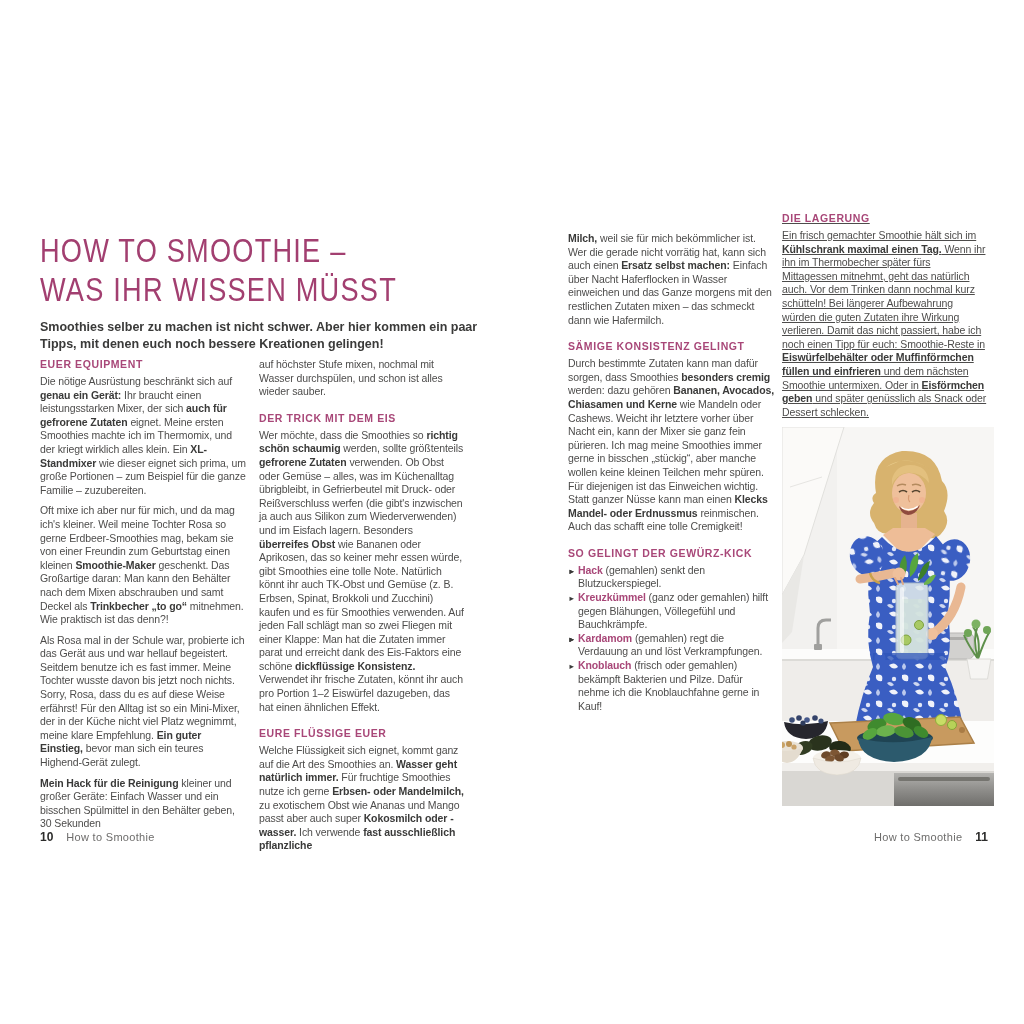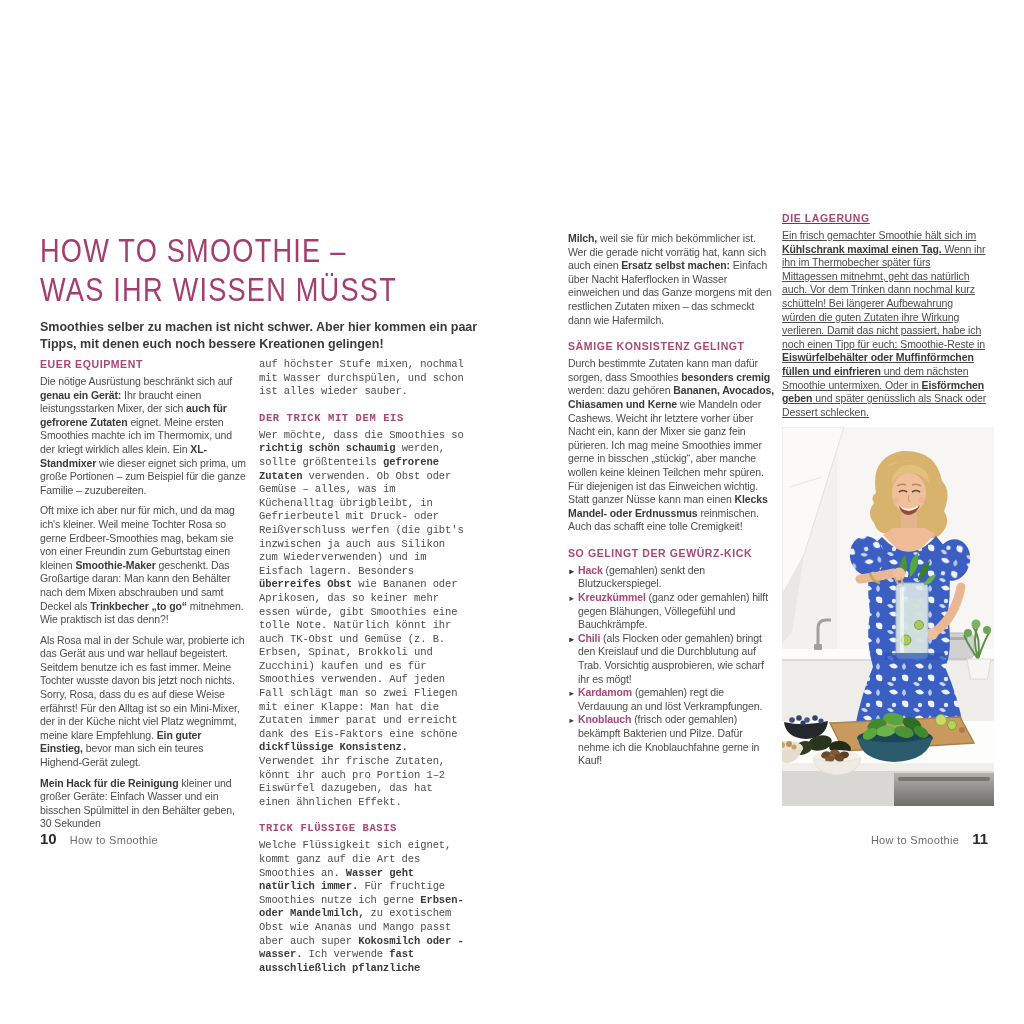--- a/index.html
+++ b/index.html
@@ -20,21 +20,21 @@
   #intro{
     left:40px;top:306px;width:442px;
     font-size:12.5px;line-height:17px;font-weight:bold;color:var(--bold);
   }
   
   .col{
     font-size:10.5px;line-height:13.6px;color:var(--body);
     letter-spacing:-0.1px;text-align:left;hyphens:auto;
   }
   #col1{left:40px; top:358px;width:206px;}
-  #col2{left:259px;top:358px;width:206px;font-family:Liberation Mono, monospace;}
+  #col2{left:259px;top:358px;width:206px;}
   #col3{left:568px;top:212px;width:206px;margin-top:20px;}
   #col4{left:782px;top:212px;width:206px;text-decoration:underline;}
   .col p{margin:0 0 7px 0;}
   .col p:last-child{margin-bottom:0;}
   h3.sec{
     margin:13px 0 4px 0;
     font-size:10.5px;line-height:13px;font-weight:bold;
     letter-spacing:0.6px;color:var(--heading);
   }
   h3.sec.first{margin-top:0;}
@@ -47,21 +47,21 @@
   
   #photo{left:782px;top:427px;width:212px;height:379px;}
   #photo svg{display:block;width:212px;height:379px;}
   
   .footer{
     top:830px;font-size:11px;color:var(--footer-label);
     display:flex;gap:13px;align-items:baseline;letter-spacing:0.3px;
   }
   #footer-left{left:40px;}
   #footer-right{right:36px;}
-  .pnum{font-weight:bold;font-size:15px;color:var(--page-number);letter-spacing:0;}
+  .pnum{font-weight:bold;font-size:12px;color:var(--page-number);letter-spacing:0;}
 </style>
 </head>
 <body>
 
 <main>
 
   <h1 id="title" class="abs">
     <span>HOW TO SMOOTHIE –</span><br>
     <span>WAS IHR WISSEN MÜSST</span>
   </h1>
@@ -73,34 +73,34 @@
     <p>Die nötige Ausrüstung beschränkt sich auf <span class="seg-b">genau ein Gerät:</span> Ihr braucht einen leistungsstarken Mixer, der sich <span class="seg-b">auch für gefrorene Zutaten</span> eignet. Meine ersten Smoothies machte ich im Thermomix, und der kriegt wirklich alles klein. Ein <span class="seg-b">XL-Standmixer</span> wie dieser eignet sich prima, um große Portionen – zum Beispiel für die ganze Familie – zuzubereiten.</p>
     <p>Oft mixe ich aber nur für mich, und da mag ich's kleiner. Weil meine Tochter Rosa so gerne Erdbeer-Smoothies mag, bekam sie von einer Freundin zum Geburtstag einen kleinen <span class="seg-b">Smoothie-Maker</span> geschenkt. Das Großartige daran: Man kann den Behälter nach dem Mixen abschrauben und samt Deckel als <span class="seg-b">Trinkbecher „to go“</span> mitnehmen. Wie praktisch ist das denn?!</p>
     <p>Als Rosa mal in der Schule war, probierte ich das Gerät aus und war hellauf begeistert. Seitdem benutze ich es fast immer. Meine Tochter wusste davon bis jetzt noch nichts. Sorry, Rosa, dass du es auf diese Weise erfährst! Für den Alltag ist so ein Mini-Mixer, der in der Küche nicht viel Platz wegnimmt, meine klare Empfehlung. <span class="seg-b">Ein guter Einstieg,</span> bevor man sich ein teures Highend-Gerät zulegt.</p>
     <p><span class="seg-b">Mein Hack für die Reinigung</span> kleiner und großer Geräte: Einfach Wasser und ein bisschen Spülmittel in den Behälter geben, 30 Sekunden</p>
   </div>
 
   <div id="col2" class="abs col">
     <p>auf höchster Stufe mixen, nochmal mit Wasser durchspülen, und schon ist alles wieder sauber.</p>
     <h3 class="sec">DER TRICK MIT DEM EIS</h3>
     <p>Wer möchte, dass die Smoothies so <span class="seg-b">richtig schön schaumig</span> werden, sollte größtenteils <span class="seg-b">gefrorene Zutaten</span> verwenden. Ob Obst oder Gemüse – alles, was im Küchenalltag übrigbleibt, in Gefrierbeutel mit Druck- oder Reißverschluss werfen (die gibt's inzwischen ja auch aus Silikon zum Wiederverwenden) und im Eisfach lagern. Besonders <span class="seg-b">überreifes Obst</span> wie Bananen oder Aprikosen, das so keiner mehr essen würde, gibt Smoothies eine tolle Note. Natürlich könnt ihr auch TK-Obst und Gemüse (z. B. Erbsen, Spinat, Brokkoli und Zucchini) kaufen und es für Smoothies verwenden. Auf jeden Fall schlägt man so zwei Fliegen mit einer Klappe: Man hat die Zutaten immer parat und erreicht dank des Eis-Faktors eine schöne <span class="seg-b">dickflüssige Konsistenz.</span> Verwendet ihr frische Zutaten, könnt ihr auch pro Portion 1–2 Eiswürfel dazugeben, das hat einen ähnlichen Effekt.</p>
-    <h3 class="sec">TRICK FLÜSSIGE BASIS</h3>
+    <h3 class="sec">EURE FLÜSSIGE EUER</h3>
     <p>Welche Flüssigkeit sich eignet, kommt ganz auf die Art des Smoothies an. <span class="seg-b">Wasser geht natürlich immer.</span> Für fruchtige Smoothies nutze ich gerne <span class="seg-b">Erbsen- oder Mandelmilch,</span> zu exotischem Obst wie Ananas und Mango passt aber auch super <span class="seg-b">Kokosmilch oder -wasser.</span> Ich verwende <span class="seg-b">fast ausschließlich pflanzliche</span></p>
   </div>
 
   <div id="col3" class="abs col">
     <p><span class="seg-b">Milch,</span> weil sie für mich bekömmlicher ist. Wer die gerade nicht vorrätig hat, kann sich auch einen <span class="seg-b">Ersatz selbst machen:</span> Einfach über Nacht Haferflocken in Wasser einweichen und das Ganze morgens mit den restlichen Zutaten mixen – das schmeckt dann wie Hafermilch.</p>
     <h3 class="sec">SÄMIGE KONSISTENZ GELINGT</h3>
     <p>Durch bestimmte Zutaten kann man dafür sorgen, dass Smoothies <span class="seg-b">besonders cremig</span> werden: dazu gehören <span class="seg-b">Bananen, Avocados, Chiasamen und Kerne</span> wie Mandeln oder Cashews. Weicht ihr letztere vorher über Nacht ein, kann der Mixer sie ganz fein pürieren. Ich mag meine Smoothies immer gerne in bisschen „stückig“, aber manche wollen keine kleinen Teilchen mehr spüren. Für diejenigen ist das Einweichen wichtig. Statt ganzer Nüsse kann man einen <span class="seg-b">Klecks Mandel- oder Erdnussmus</span> reinmischen. Auch das schafft eine tolle Cremigkeit!</p>
     <h3 class="sec">SO GELINGT DER GEWÜRZ-KICK</h3>
     <p class="bullet"><span class="marker">►</span></p>
     <p class="bullet"><span class="marker">►</span><span><span class="seg-s">Hack</span> (gemahlen) senkt den Blutzuckerspiegel.</span></p>
     <p class="bullet"><span class="marker">►</span><span><span class="seg-s">Kreuzkümmel</span> (ganz oder gemahlen) hilft gegen Blähungen, Völlegefühl und Bauchkrämpfe.</span></p>
     <p class="bullet"><span class="marker">►</span></p>
-    <p class="bullet"><span class="marker">►</span><span><span class="seg-s">Chili</span> (als Flocken oder gemahlen) bringt den Kreislauf und die Durchblutung auf Trab. Vorsichtig ausprobieren, wie scharf ihr es mögt!</span></p>
+    <p class="bullet"><span class="marker">►</span></p>
     <p class="bullet"><span class="marker">►</span><span><span class="seg-s">Kardamom</span> (gemahlen) regt die Verdauung an und löst Verkrampfungen.</span></p>
     <p class="bullet"><span class="marker">►</span><span><span class="seg-s">Knoblauch</span> (frisch oder gemahlen) bekämpft Bakterien und Pilze. Dafür nehme ich die Knoblauchfahne gerne in Kauf!</span></p>
   </div>
 
   <div id="col4" class="abs col">
     <h3 class="sec first">DIE LAGERUNG</h3>
     <p>Ein frisch gemachter Smoothie hält sich im <span class="seg-b">Kühlschrank maximal einen Tag.</span> Wenn ihr ihn im Thermobecher später fürs Mittagessen mitnehmt, geht das natürlich auch. Vor dem Trinken dann nochmal kurz schütteln! Bei längerer Aufbewahrung würden die guten Zutaten ihre Wirkung verlieren. Damit das nicht passiert, habe ich noch einen Tipp für euch: Smoothie-Reste in <span class="seg-b">Eiswürfelbehälter oder Muffinförmchen füllen und einfrieren</span> und dem nächsten Smoothie untermixen. Oder in <span class="seg-b">Eisförmchen geben</span> und später genüsslich als Snack oder Dessert schlecken.</p>
   </div>
 
   <figure id="photo" class="abs" style="margin:0" aria-label="Lächelnde blonde Frau in blau-weiß gemustertem Kleid füllt in einer weißen Küche frische Kräuter in ein Glas; davor Holzbrett, Schale mit Blattgemüse, Blaubeeren, Avocados und Datteln">

